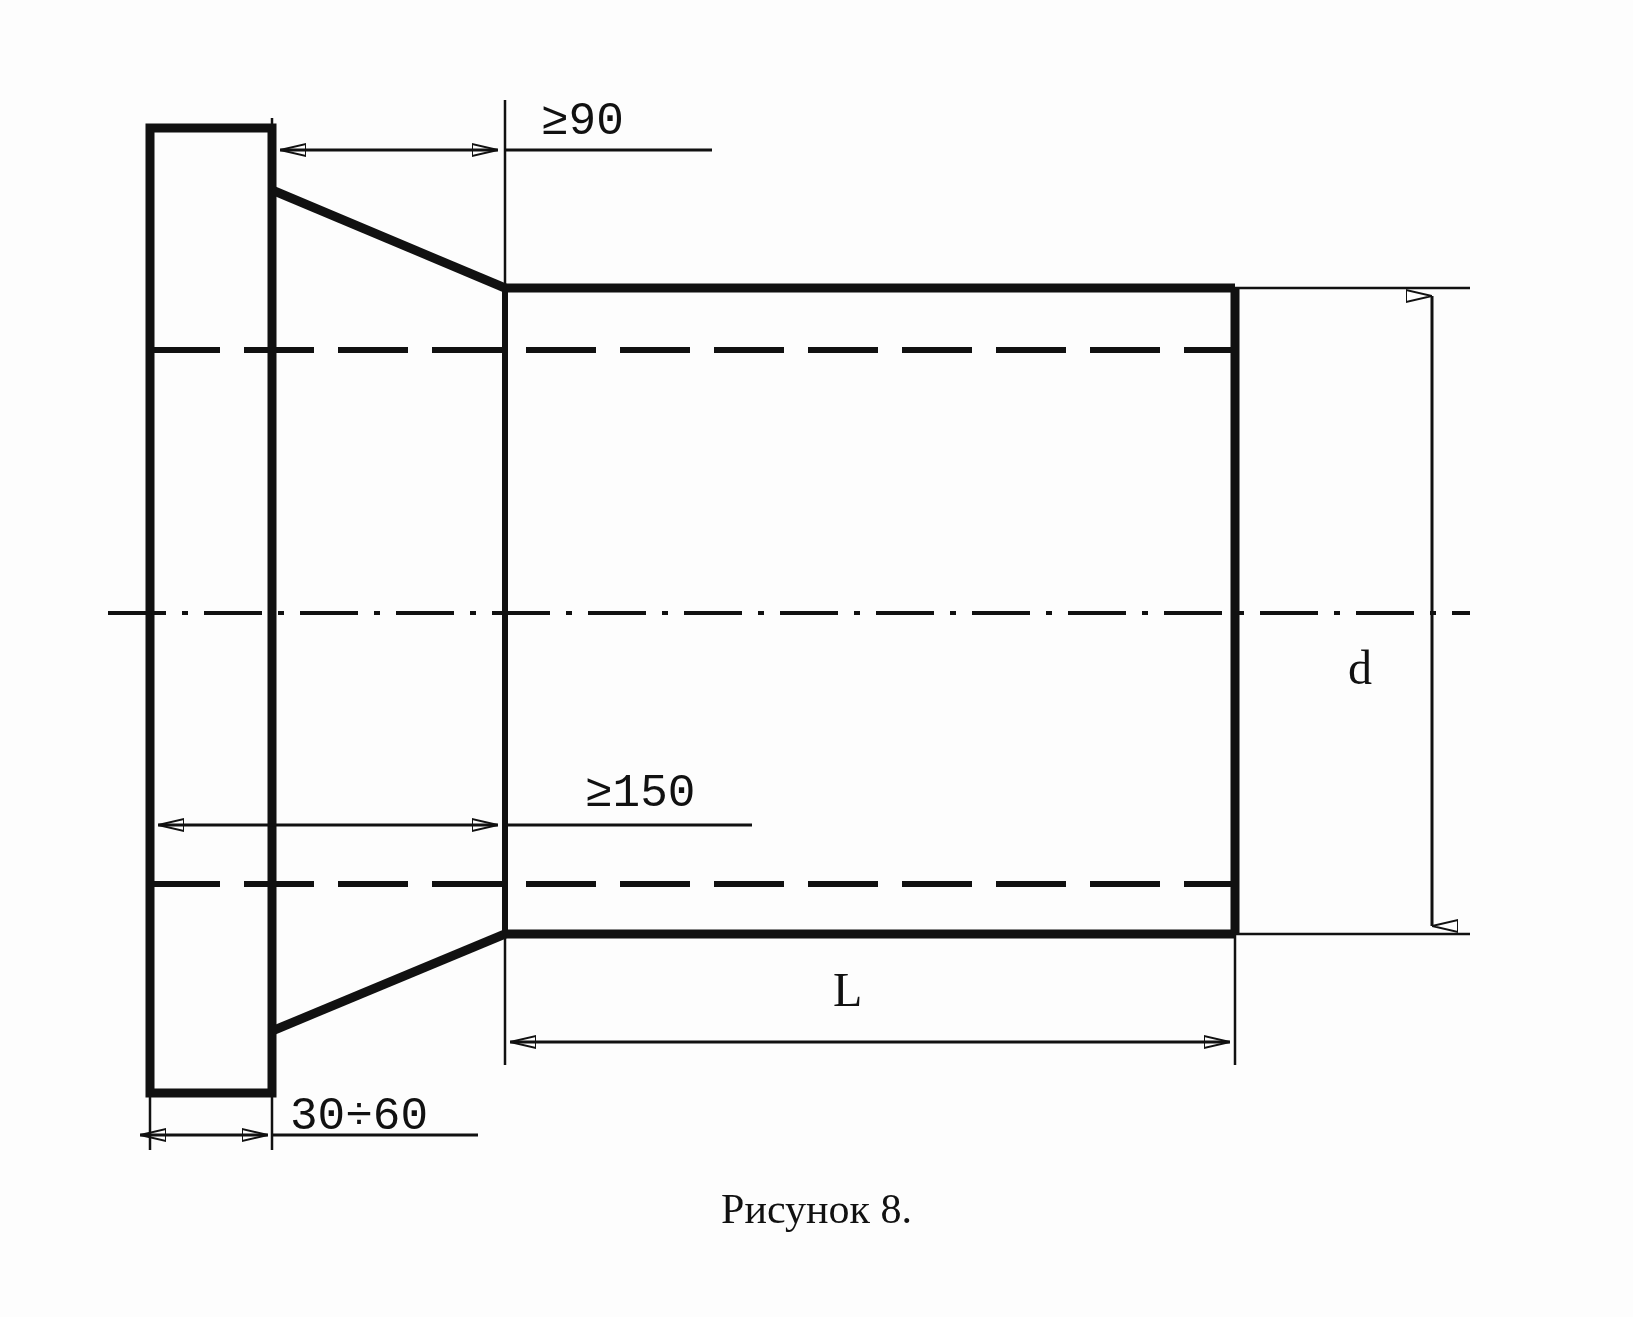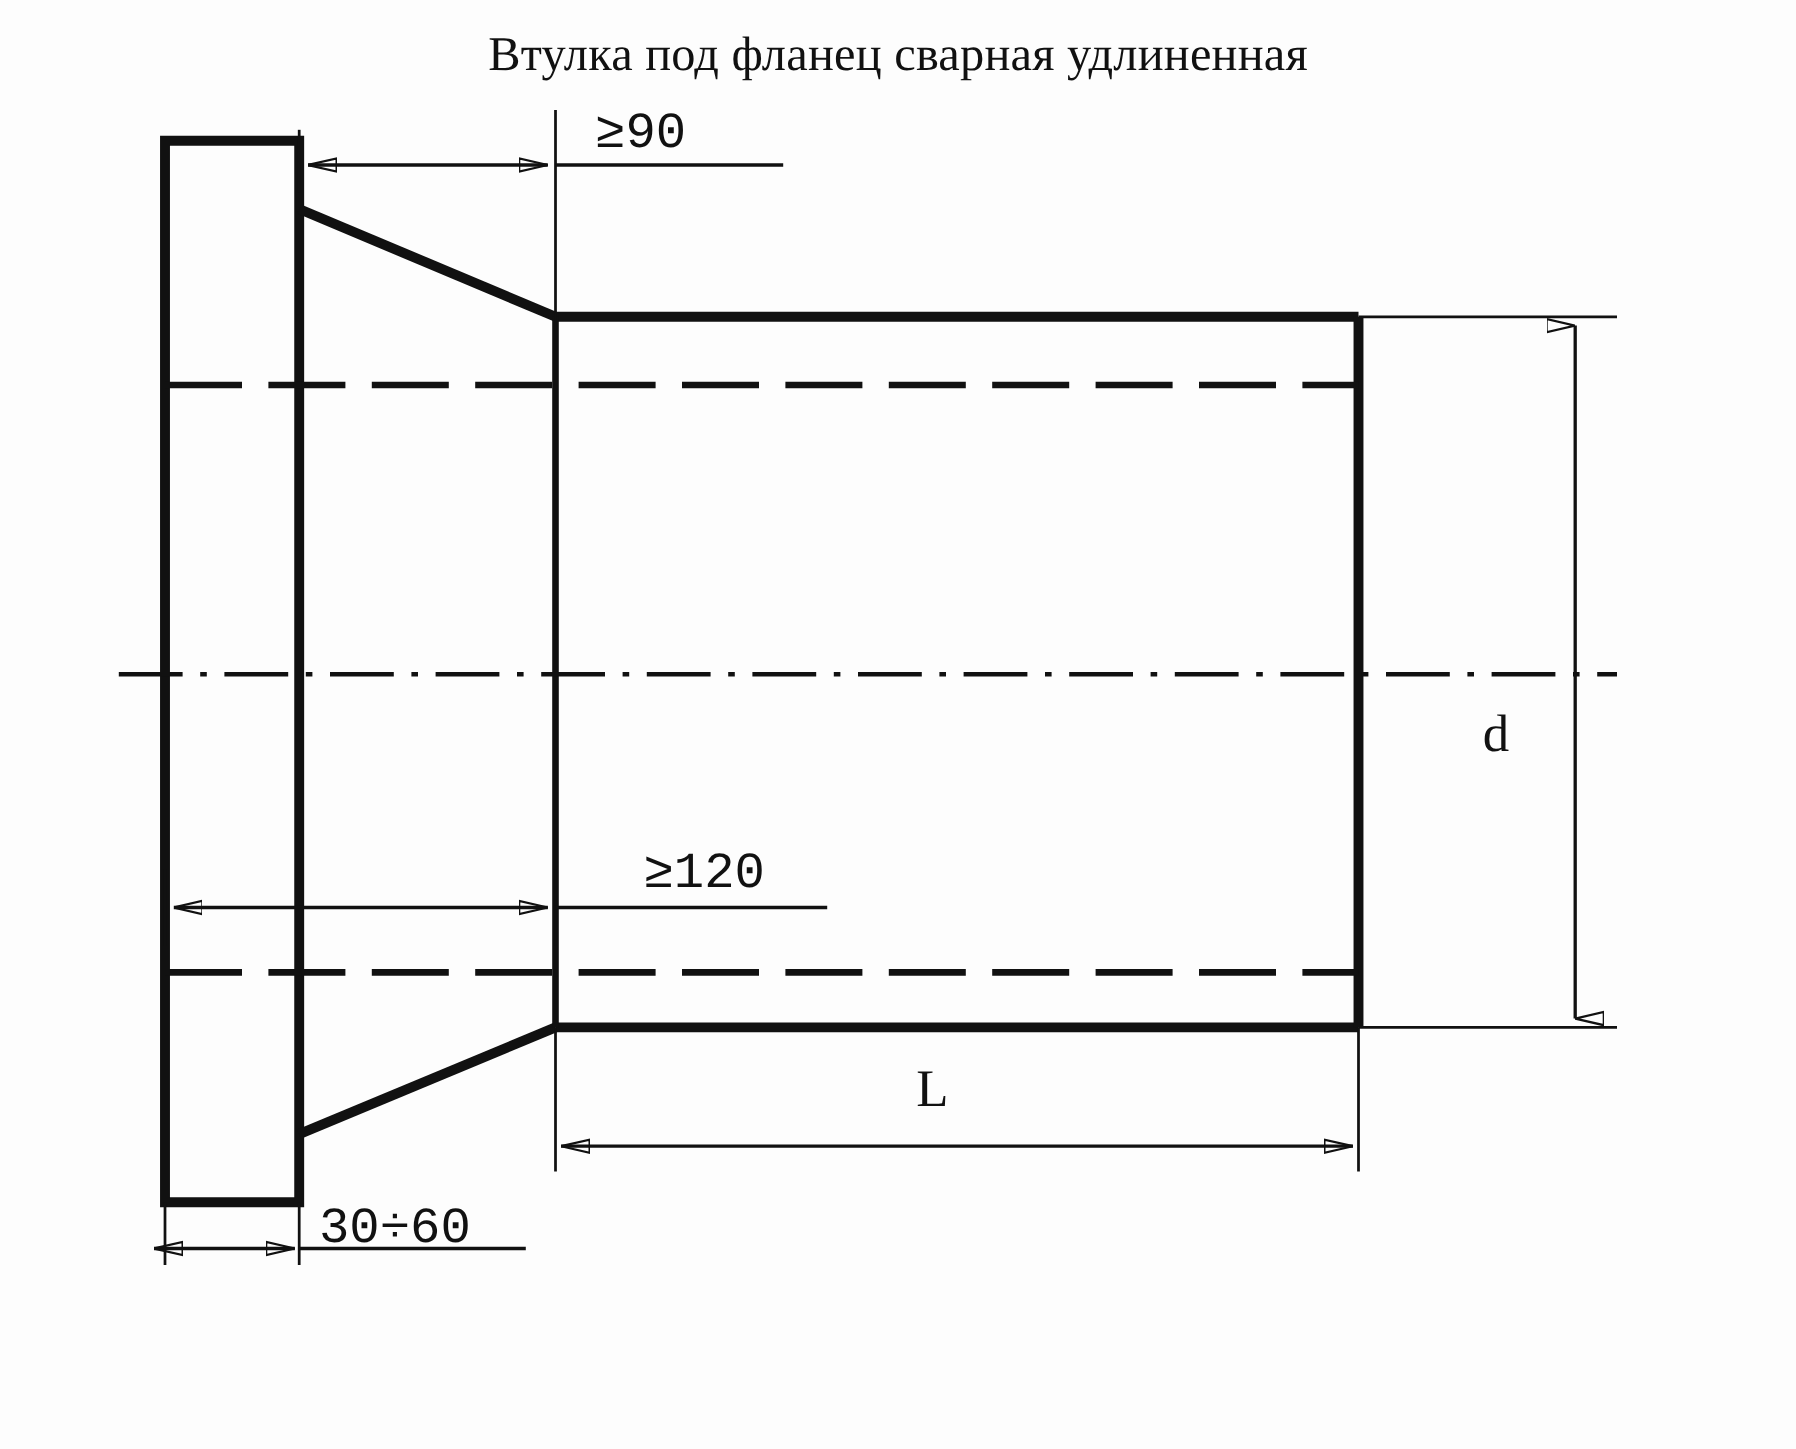--- a/index.html
+++ b/index.html
@@ -55,21 +55,20 @@
     left: 0;
     width: 1633px;
     height: 1317px;
   }
 </style>
 </head>
 <body>
 
 <div id="page">
 
-  <div class="title">Втулка под фланец сварная удлиненная</div>
 
   <svg class="drawing" viewBox="0 0 1633 1317">
     <defs>
       <marker id="arrL" markerWidth="26" markerHeight="16" refX="0" refY="8" orient="auto" markerUnits="userSpaceOnUse">
         <path d="M0,8 L26,2 L26,14 Z" fill="none" stroke="#111" stroke-width="2"></path>
       </marker>
       <marker id="arrR" markerWidth="26" markerHeight="16" refX="26" refY="8" orient="auto" markerUnits="userSpaceOnUse">
         <path d="M26,8 L0,2 L0,14 Z" fill="none" stroke="#111" stroke-width="2"></path>
       </marker>
       <marker id="arrU" markerWidth="16" markerHeight="26" refX="8" refY="0" orient="auto" markerUnits="userSpaceOnUse">
@@ -146,22 +145,23 @@
       <line x1="510" y1="1042" x2="1230" y2="1042" stroke="#111" stroke-width="3" marker-start="url(#arrL)" marker-end="url(#arrR)"></line>
     </g>
 
     <g>
       <line x1="1432" y1="296" x2="1432" y2="926" stroke="#111" stroke-width="3" marker-start="url(#arrU)" marker-end="url(#arrD)"></line>
     </g>
   </svg>
 
   <div class="dim-label" style="top:96px; left:541px;">≥90</div>
 
-  <div class="dim-label" style="top:768px; left:585px;">≥120</div>
+  <div class="dim-label" style="top:768px; left:585px;">≥150</div>
 
   <div class="dim-label" style="top:1063px; left:290px;margin-top:28px;">30÷60</div>
 
   <div class="dim-label serif" style="top:962px; left:833px;">L</div>
 
   <div class="dim-label serif" style="top:640px; left:1348px;">d</div>
 
+  <div class="caption">Рисунок 8.</div>
 
 </div>
 
 </body></html>

